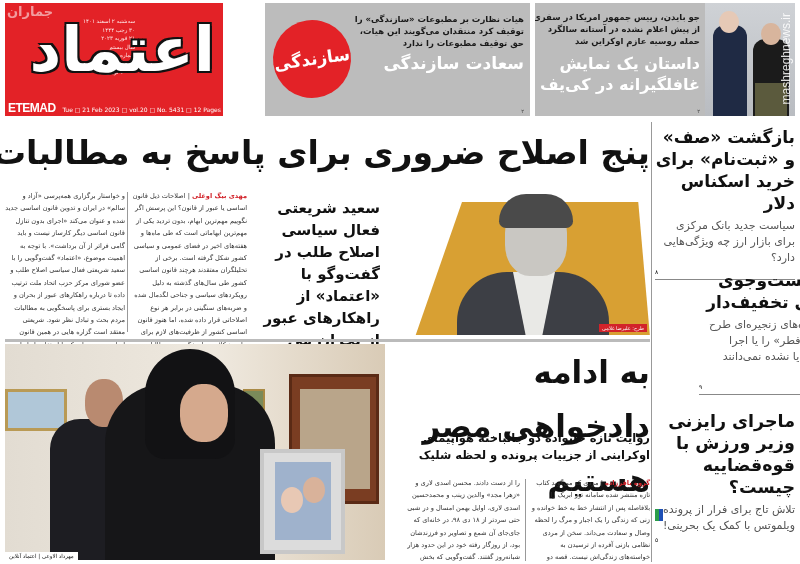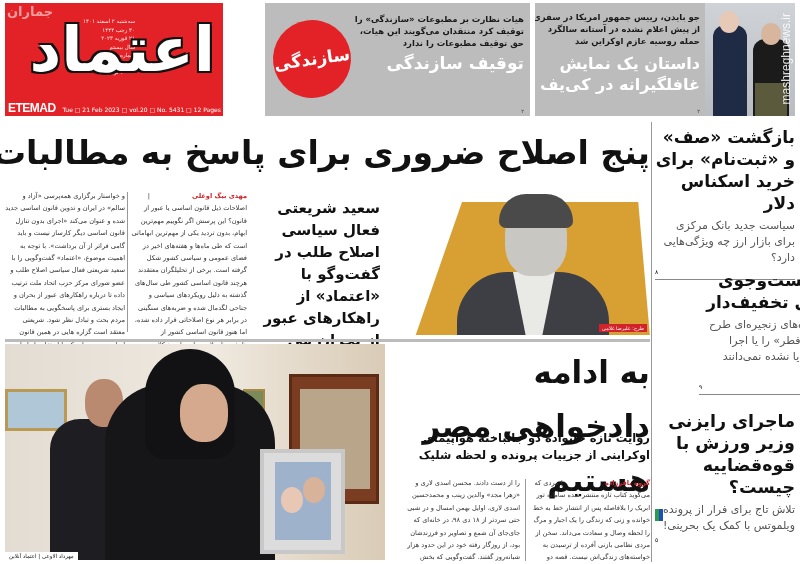--- a/index.html
+++ b/index.html
@@ -40,21 +40,21 @@
   #kyiv-page { position: absolute; right: 95px; bottom: 2px; font-size: 5px; color: #333; }
 
   
   #main-headline { left: 5px; top: 130px; width: 645px; font-size: 33px; font-weight: bold; line-height: 46px; text-align: center; letter-spacing: -1px; white-space: nowrap; }
 
   
   .col-text { font-size: 6.6px; line-height: 12.4px; color: #333; }
   #col-left { left: 5px; top: 190px; width: 120px; }
   #col-mid { left: 130px; top: 190px; width: 117px; }
   .col-divider { background: #999; width: 1px; }
-  .byline { color: #d2232a; font-weight: bold; margin-left: 40px; }
+  .byline { color: #d2232a; font-weight: bold; }
   .continued { color: #d2232a; font-weight: bold; }
 
   
   #interview-title { left: 255px; top: 197px; width: 125px; font-size: 15px; line-height: 22px; font-weight: bold; }
   #interview-photo { left: 395px; top: 190px; width: 255px; height: 145px; overflow: hidden; }
   #interview-bg { position: absolute; left: 20px; top: 12px; width: 235px; height: 135px; background: #d8a033;
     clip-path: polygon(20% 0%, 95% 0%, 100% 100%, 0% 100%); }
   #interview-head { position: absolute; left: 110px; top: 8px; width: 62px; height: 78px; background: #c9c7c2; border-radius: 45% 45% 40% 40%; }
   #interview-hair { position: absolute; left: 104px; top: 4px; width: 74px; height: 34px; background: #4a4a4a; border-radius: 40px 40px 10px 10px; }
   #interview-body { position: absolute; left: 62px; top: 82px; width: 152px; height: 63px; background: #3d3f45; border-radius: 50px 50px 0 0; }
@@ -117,21 +117,21 @@
   <div id="logo-text">اعتماد</div>
   <div id="masthead-bar">
     <span class="brand">ETEMAD</span>
     <span>Tue □ 21 Feb 2023 □ vol.20 □ No. 5431 □ 12 Pages □ 100000 Rials</span>
   </div>
 </div>
 
 <div id="teaser-sazandegi" class="abs teaser">
   <div id="sazandegi-logo">سازندگی</div>
   <div id="sazandegi-desc" class="rtl">هیات نظارت بر مطبوعات «سازندگی» را توقیف کرد منتقدان می‌گویند این هیات، حق توقیف مطبوعات را ندارد</div>
-  <div id="sazandegi-title" class="rtl">توقیف سازندگی</div>
+  <div id="sazandegi-title" class="rtl">سعادت سازندگی</div>
   <div id="sazandegi-page">۲</div>
 </div>
 
 <div id="teaser-kyiv" class="abs teaser">
   <div id="kyiv-title" class="rtl">داستان یک نمایش غافلگیرانه در کی‌یف</div>
   <div id="kyiv-desc" class="rtl">جو بایدن، رییس جمهور امریکا در سفری از پیش اعلام نشده در آستانه سالگرد حمله روسیه عازم اوکراین شد</div>
   <div id="kyiv-page">۲</div>
   <div id="kyiv-photo">
     <div class="p1"></div>
     <div class="p1h"></div>

